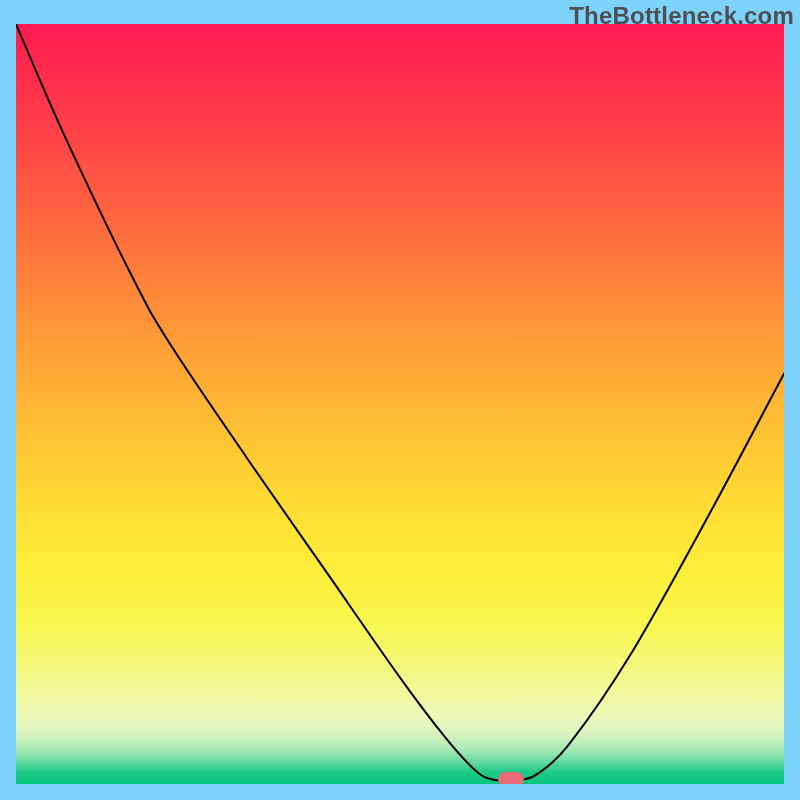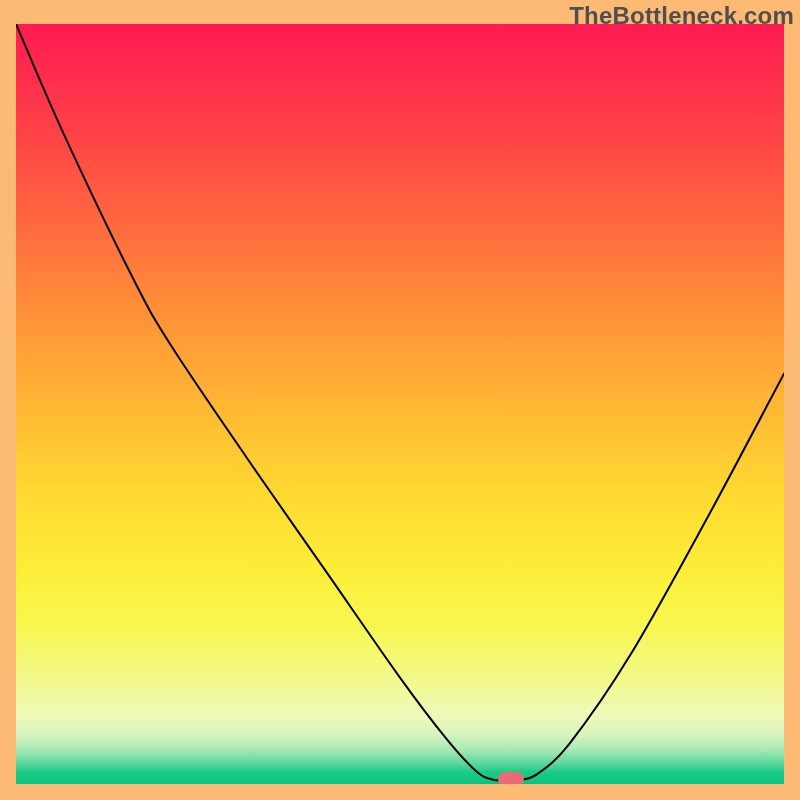--- a/index.html
+++ b/index.html
@@ -8,21 +8,21 @@
     width: 800px;
     height: 800px;
     overflow: hidden;
     background: #000;
     font-family: Arial, Helvetica, sans-serif;
   }
   .frame {
     position: relative;
     width: 800px;
     height: 800px;
-    background: #fdba74;
+    background: #7dd3fc;
   }
   .watermark {
     position: absolute;
     top: 2px;
     right: 6px;
     color: #4f4f4f;
     font-size: 24px;
     font-weight: 600;
     letter-spacing: 0.2px;
     z-index: 5;

